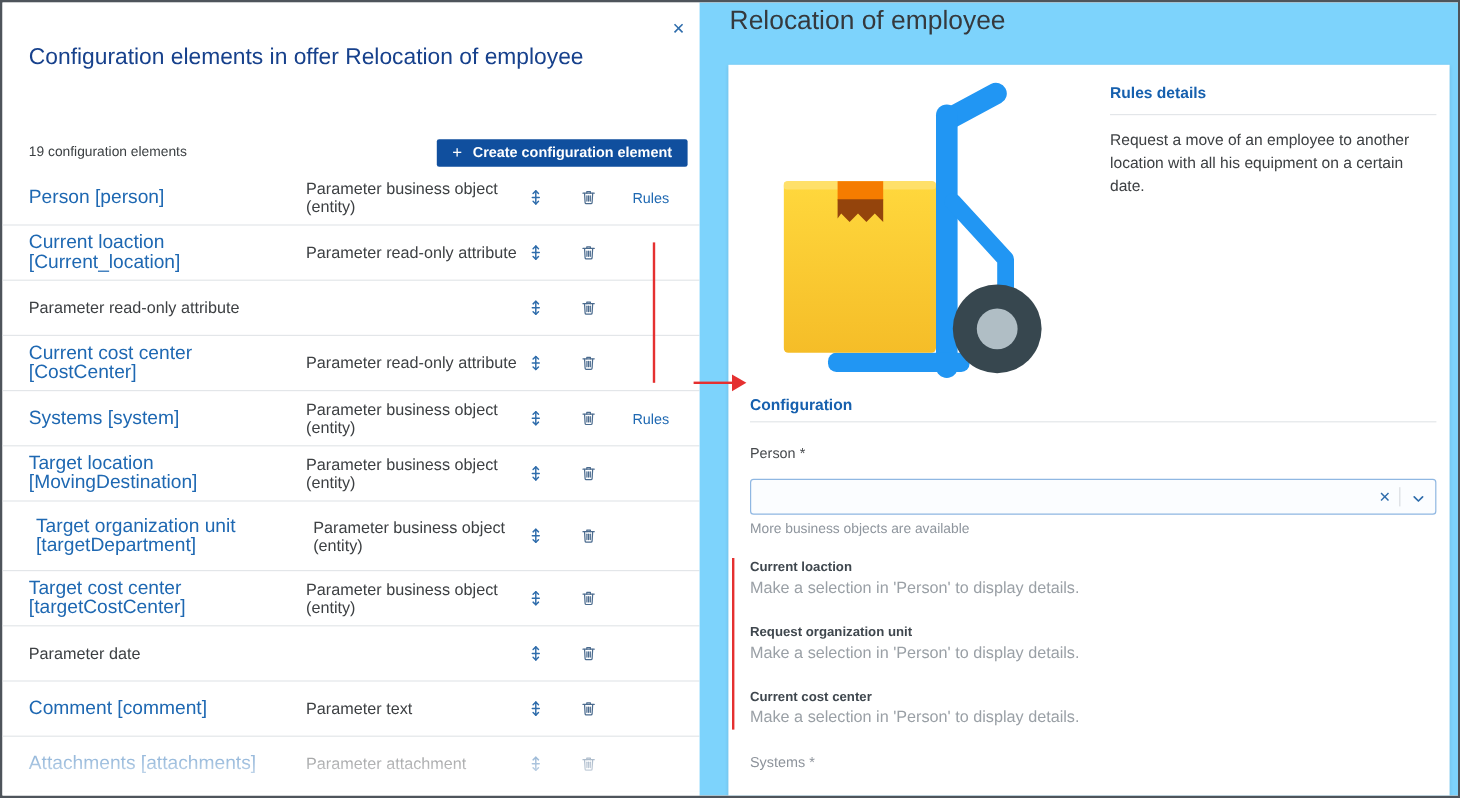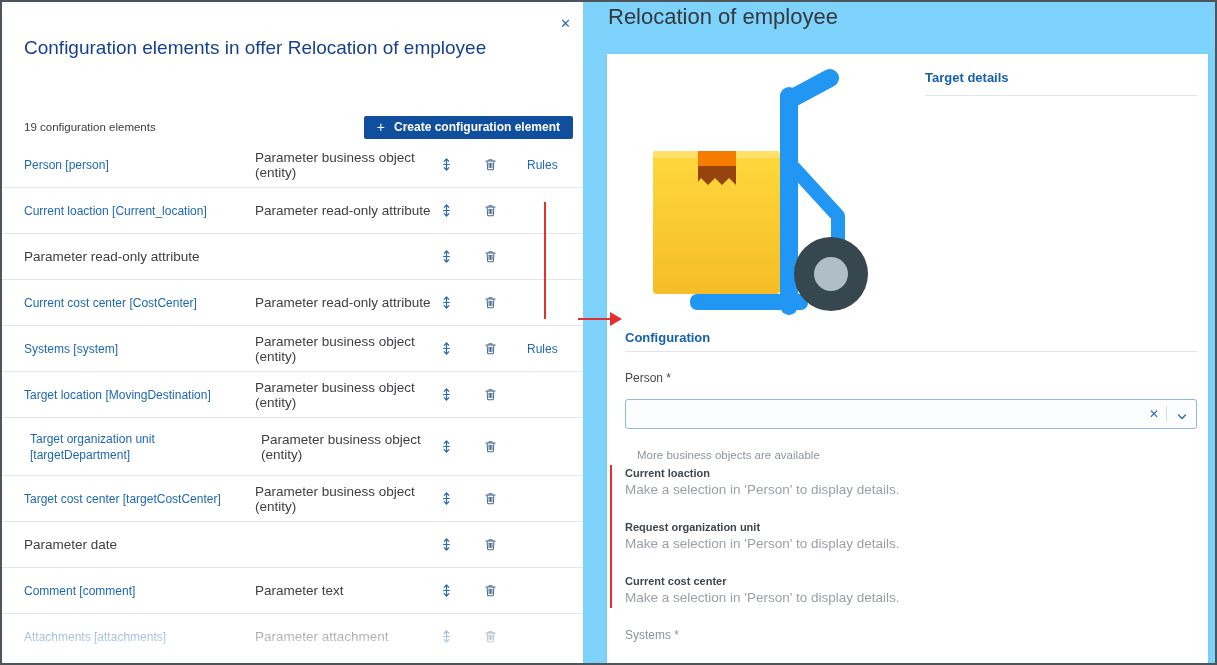--- a/index.html
+++ b/index.html
@@ -19,21 +19,21 @@
   .count-label{ font-size:11.5px; color:#3c4043; }
   .create-btn{ display:flex; align-items:center; gap:9px; height:23px; padding:0 13px;
                background:#104f9e; color:#fff; border:none; border-radius:2px;
                font-family:"Liberation Sans",sans-serif; font-size:12px; font-weight:bold; cursor:pointer; }
   .create-btn .plus{ font-weight:normal; font-size:14px; line-height:14px; }
 
   .list{ position:absolute; left:0; right:0; top:140px; }
   .row{ display:flex; align-items:center; min-height:46px; padding:4px 20px 4px 22px;
         border-bottom:1px solid #e3e6e9; }
   .list .row:nth-child(7){ min-height:58px;padding-left:28px; }
-  .row .name{ flex:0 0 231px; padding-right:10px; color:#1e68b2; font-size:12px; line-height:16px; cursor:pointer; }
+  .row .name{ flex:0 0 231px; padding-right:10px; color:#1e68b2; font-size:16px; line-height:16px; cursor:pointer; }
   .row .type{ flex:1; color:#3d4043; font-size:13.5px; }
   .row .acts{ display:flex; align-items:center; gap:29px; flex:none; }
   .row .rules{ width:36px; color:#1e68b2; font-size:12px; cursor:pointer; }
   .row.faded{ opacity:.45; }
   .icon-btn{ display:inline-flex; cursor:pointer; }
   .list-fade{ position:absolute; left:0; right:0; bottom:0; height:30px;
               background:linear-gradient(180deg, rgba(255,255,255,0), rgba(255,255,255,.95)); pointer-events:none; }
 
   
   .right-panel{ position:absolute; left:581px; top:0; width:632px; height:661px; background:#7dd3fc; }
@@ -50,21 +50,21 @@
   .offer-desc{ margin-top:11px; font-size:13px; line-height:19px; color:#3d4043; }
 
   .cfg-heading{ position:absolute; left:18px; top:276px; }
   .cfg-hr{ position:absolute; left:18px; right:11px; top:297px; }
   .person-label{ position:absolute; left:18px; top:317px; font-size:12px; color:#46494d; }
   .combo{ position:absolute; left:18px; right:11px; top:345px; height:30px;
           background:#fbfdff; border:1px solid #8fb7e2; border-radius:3px; }
   .combo .clear{ position:absolute; right:37px; top:7px; font-size:12px; color:#2e6cab; cursor:pointer; }
   .combo .vdiv{ position:absolute; right:29px; top:6px; bottom:6px; width:1px; background:#d9dde2; }
   .combo .chev{ position:absolute; right:8px; top:9px; cursor:pointer; }
-  .combo-hint{ position:absolute; left:18px; top:395px; font-size:11.5px; color:#8e959d;margin-left:12px; }
+  .combo-hint{ position:absolute; left:18px; top:381px; font-size:11.5px; color:#8e959d; }
 
   .ro-label{ position:absolute; left:18px; font-size:11px; font-weight:bold; color:#3f474e; }
   .ro-text{ position:absolute; left:18px; font-size:13.5px; color:#9aa0a6; }
   .systems-label{ position:absolute; left:18px; top:574px; font-size:12px; color:#8d939b; }
 
   
   .red-line-1{ position:absolute; left:542px; top:200px; width:2px; height:117px; background:#e53030; z-index:5; }
   .red-line-2{ position:absolute; left:608px; top:463px; width:2px; height:143px; background:#e53030; z-index:5; }
   .red-arrow-shaft{ position:absolute; left:576px; top:316px; width:34px; height:2px; background:#e53030; z-index:5; }
   .red-arrow-head{ position:absolute; left:608px; top:310px; width:0; height:0; z-index:5;
@@ -398,22 +398,23 @@
         <rect x="0" y="83" width="127" height="7" rx="3" fill="#ffe06a"></rect>
 
         <rect x="45" y="83" width="38" height="16" fill="#f57c00"></rect>
         <polygon fill="#94440c" points="45,98 83,98 83,117 76,110 69,117 62,110 55,117 48,110 45,114"></polygon>
 
         <circle cx="178" cy="206" r="37" fill="#37474f"></circle>
         <circle cx="178" cy="206" r="17" fill="#b0bec5"></circle>
       </svg>
 
       <div class="details-col">
-        <div class="sec-heading">Target details</div>
+        <div class="sec-heading">Rules details</div>
         <hr>
+        <p class="offer-desc">Request a move of an employee to another location with all his equipment on a certain date.</p>
       </div>
 
       <div class="sec-heading cfg-heading">Configuration</div>
       <hr class="cfg-hr">
 
       <div class="person-label">Person *</div>
       <div class="combo">
         <span class="clear">✕</span>
         <span class="vdiv"></span>
         <span class="chev">

